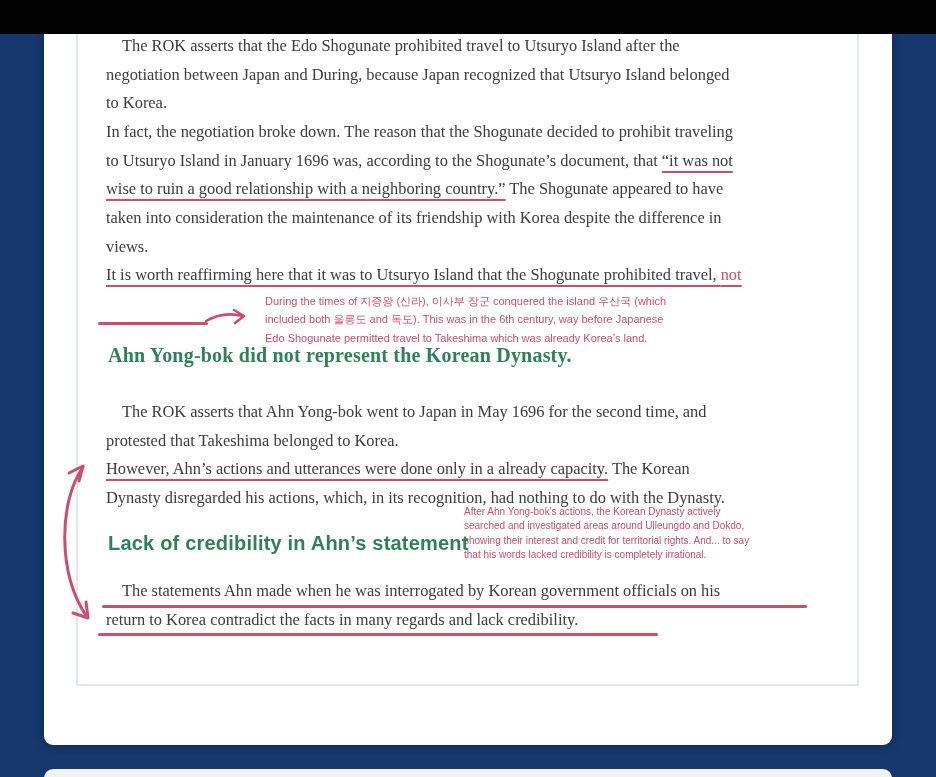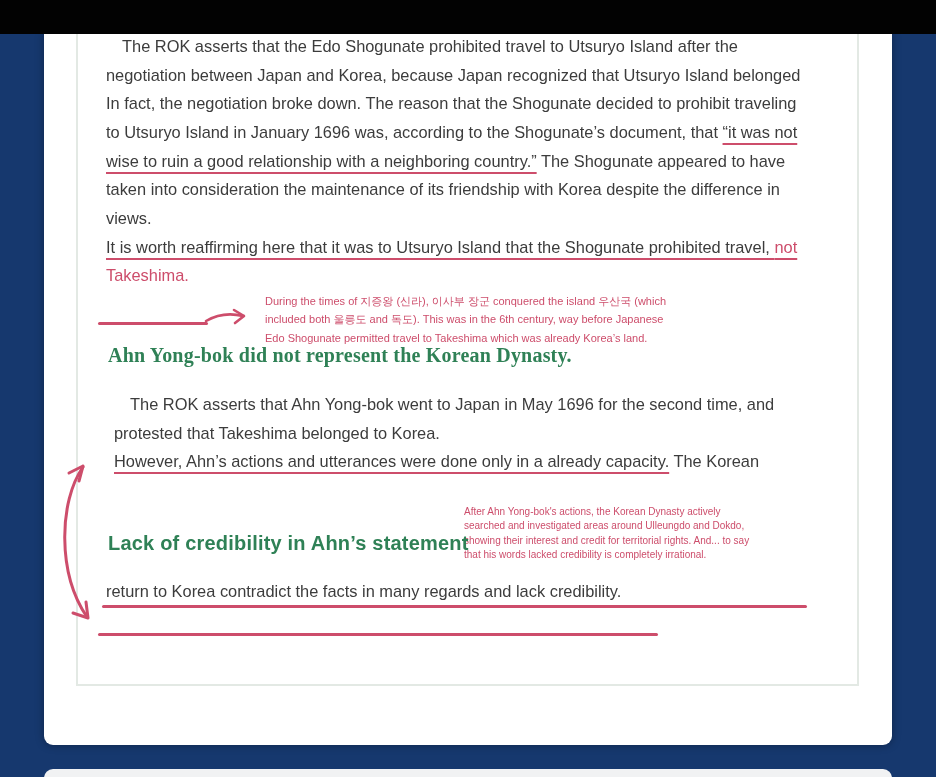--- a/index.html
+++ b/index.html
@@ -9,35 +9,35 @@
   .topbar{position:absolute;left:0;top:0;width:936px;height:34px;background:#020202;z-index:3;}
   .page{position:absolute;left:44px;top:33px;width:848px;height:712px;background:#ffffff;
         border-radius:0 0 9px 9px;overflow:hidden;z-index:1;
         box-shadow:0 0 8px rgba(0,0,0,.35);}
   .next-page{position:absolute;left:44px;top:769px;width:848px;height:10px;
         background:#f1f2f3;border-radius:9px 9px 0 0;z-index:1;}
   .inner-frame{position:absolute;left:32px;top:-8px;width:779px;height:657px;
         border:2px solid #e3e9e4;pointer-events:none;}
   .tblock{position:absolute;white-space:nowrap;}
   .ln{white-space:nowrap;font-size:16.4px;line-height:28.66px;
-      color:var(--body-text,#3c3c3c);}
+      color:var(--body-text,#3c3c3c);font-family:Liberation Serif, serif;}
   .ind{padding-left:16px;}
   .ul{text-decoration:underline;
       text-decoration-color:var(--accent-red,#cd4d6b);
       text-decoration-thickness:2px;text-underline-offset:5px;}
   .red{color:var(--accent-red,#cd4d6b);margin-top:35px;}
   .heading{position:absolute;font-weight:bold;font-size:20px;letter-spacing:.2px;
       color:var(--accent-green,#2f8156);white-space:nowrap;}
   .h1{left:64px;top:311px;font-family:Liberation Serif, serif;}
   .h2{left:64px;top:499px;}
   .ann{position:absolute;color:var(--accent-red,#cd4d6b);white-space:nowrap;}
   .a1{left:221px;top:259px;font-size:11px;line-height:18.3px;}
   .a2{left:420px;top:472px;font-size:10px;line-height:14.4px;}
   .b1{left:62px;top:-1px;}
-  .b2{left:62px;top:357px;margin-left:8px;}
+  .b2{left:62px;top:365px;}
   .b3{left:62px;top:544px;}
   .uline{position:absolute;height:2.5px;background:var(--accent-red,#cd4d6b);border-radius:2px;}
   .ul-takeshima{left:54px;top:289px;width:110px;height:3px;}
   .ul-p6a{left:58px;top:572px;width:705px;}
   .ul-p6b{left:54px;top:600px;width:560px;}
   .icon{position:absolute;}
   .ptr-arrow{left:160px;top:275px;width:50px;height:18px;}
   .big-arrow{left:12px;top:426px;width:46px;height:168px;}
   svg{display:block;}
 </style>
@@ -45,28 +45,28 @@
 <body>
 
 <div class="screen">
   <div class="topbar"></div>
 
   <div class="page">
     <div class="inner-frame"></div>
 
     <div class="tblock b1">
       <div class="ln ind"><span>The ROK asserts that the Edo Shogunate prohibited travel to Utsuryo Island after the</span></div>
-      <div class="ln"><span>negotiation between Japan and Korea, because Japan recognized that Utsuryo Island belonged</span></div>
+      <div class="ln"><span>negotiation between Japan and During, because Japan recognized that Utsuryo Island belonged</span></div>
+      <div class="ln"><span>to Korea.</span></div>
       <div class="ln"><span>In fact, the negotiation broke down. The reason that the Shogunate decided to prohibit traveling</span></div>
       <div class="ln"><span>to Utsuryo Island in January 1696 was, according to the Shogunate’s document, that </span><span class="ul">“it was not</span></div>
       <div class="ln"><span class="ul">wise to ruin a good relationship with a neighboring country.”</span><span> The Shogunate appeared to have</span></div>
       <div class="ln"><span>taken into consideration the maintenance of its friendship with Korea despite the difference in</span></div>
       <div class="ln"><span>views.</span></div>
       <div class="ln"><span class="ul">It is worth reaffirming here that it was to Utsuryo Island that the Shogunate prohibited travel, </span><span class="ul red">not</span></div>
-      <div class="ln"><span class="red">Takeshima.</span></div>
     </div>
     <div class="uline ul-takeshima"></div>
 
     <div class="icon ptr-arrow">
       <svg width="50" height="18" viewBox="0 0 50 18">
         <path d="M2,13 C14,6 27,5 39,8" fill="none" stroke="var(--accent-red,#cd4d6b)" stroke-width="2.6" stroke-linecap="round"></path>
         <path d="M40,8 L30,2 M40,8 L31,15" fill="none" stroke="var(--accent-red,#cd4d6b)" stroke-width="2.6" stroke-linecap="round"></path>
       </svg>
     </div>
 
@@ -75,32 +75,34 @@
       <div>included both 울릉도 and 독도). This was in the 6th century, way before Japanese</div>
       <div>Edo Shogunate permitted travel to Takeshima which was already Korea’s land.</div>
     </div>
 
     <div class="heading h1">Ahn Yong-bok did not represent the Korean Dynasty.</div>
 
     <div class="tblock b2">
       <div class="ln ind"><span>The ROK asserts that Ahn Yong-bok went to Japan in May 1696 for the second time, and</span></div>
       <div class="ln"><span>protested that Takeshima belonged to Korea.</span></div>
       <div class="ln"><span class="ul">However, Ahn’s actions and utterances were done only in a already capacity.</span><span> The Korean</span></div>
+      <div class="ln"><span>Dynasty disregarded his actions, which, in its recognition, had nothing to do with the Dynasty.</span></div>
     </div>
 
     <div class="ann a2">
       <div>After Ahn Yong-bok's actions, the Korean Dynasty actively</div>
       <div>searched and investigated areas around Ulleungdo and Dokdo,</div>
       <div>showing their interest and credit for territorial rights. And... to say</div>
       <div>that his words lacked credibility is completely irrational.</div>
     </div>
 
     <div class="heading h2">Lack of credibility in Ahn’s statement</div>
 
     <div class="tblock b3">
+      <div class="ln ind"><span>The statements Ahn made when he was interrogated by Korean government officials on his</span></div>
       <div class="ln"><span>return to Korea contradict the facts in many regards and lack credibility.</span></div>
     </div>
     <div class="uline ul-p6a"></div>
     <div class="uline ul-p6b"></div>
 
     <div class="icon big-arrow">
       <svg width="46" height="168" viewBox="0 0 46 168">
         <path d="M27,8 C3,42 1,114 31,158" fill="none" stroke="var(--accent-red,#cd4d6b)" stroke-width="3" stroke-linecap="round"></path>
         <path d="M27,7 L13,14 M27,7 L23,22" fill="none" stroke="var(--accent-red,#cd4d6b)" stroke-width="3" stroke-linecap="round"></path>
         <path d="M32,159 L17,154 M32,159 L30,143" fill="none" stroke="var(--accent-red,#cd4d6b)" stroke-width="3" stroke-linecap="round"></path>

